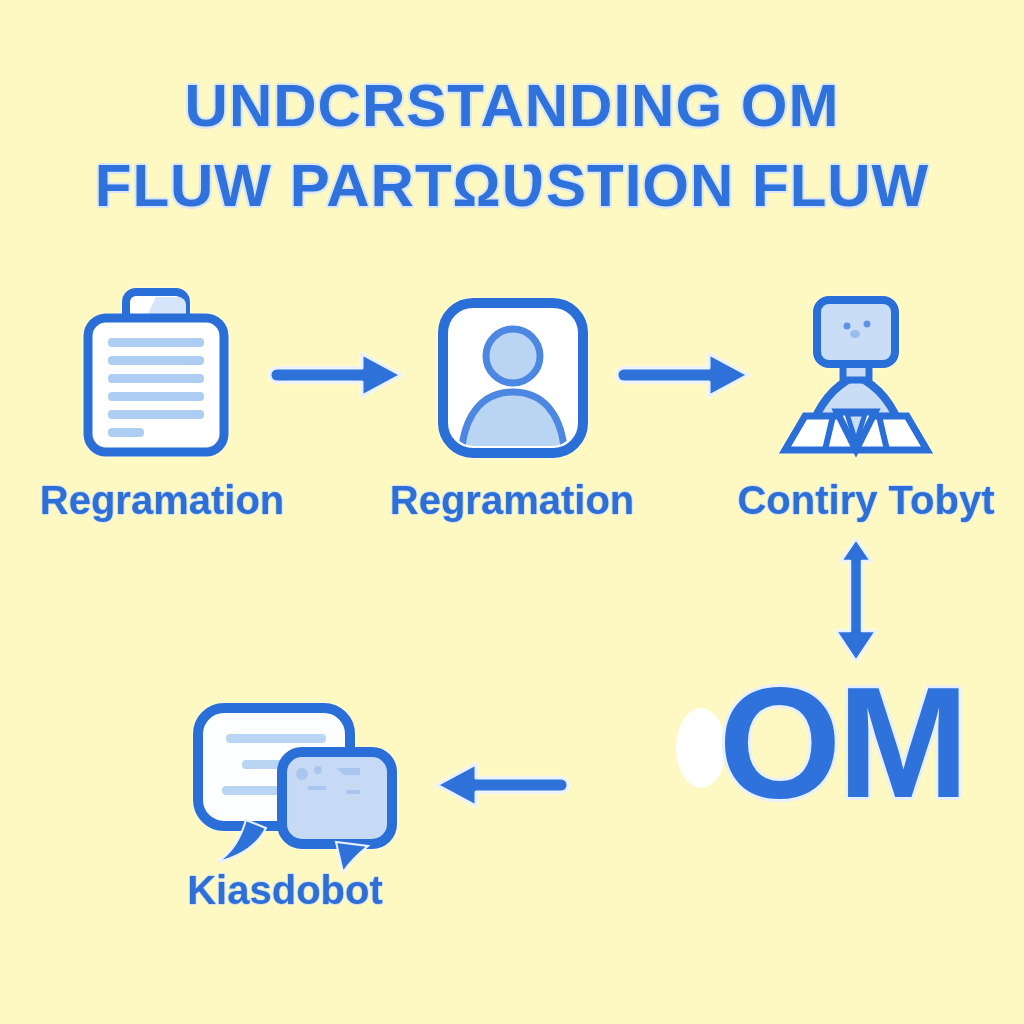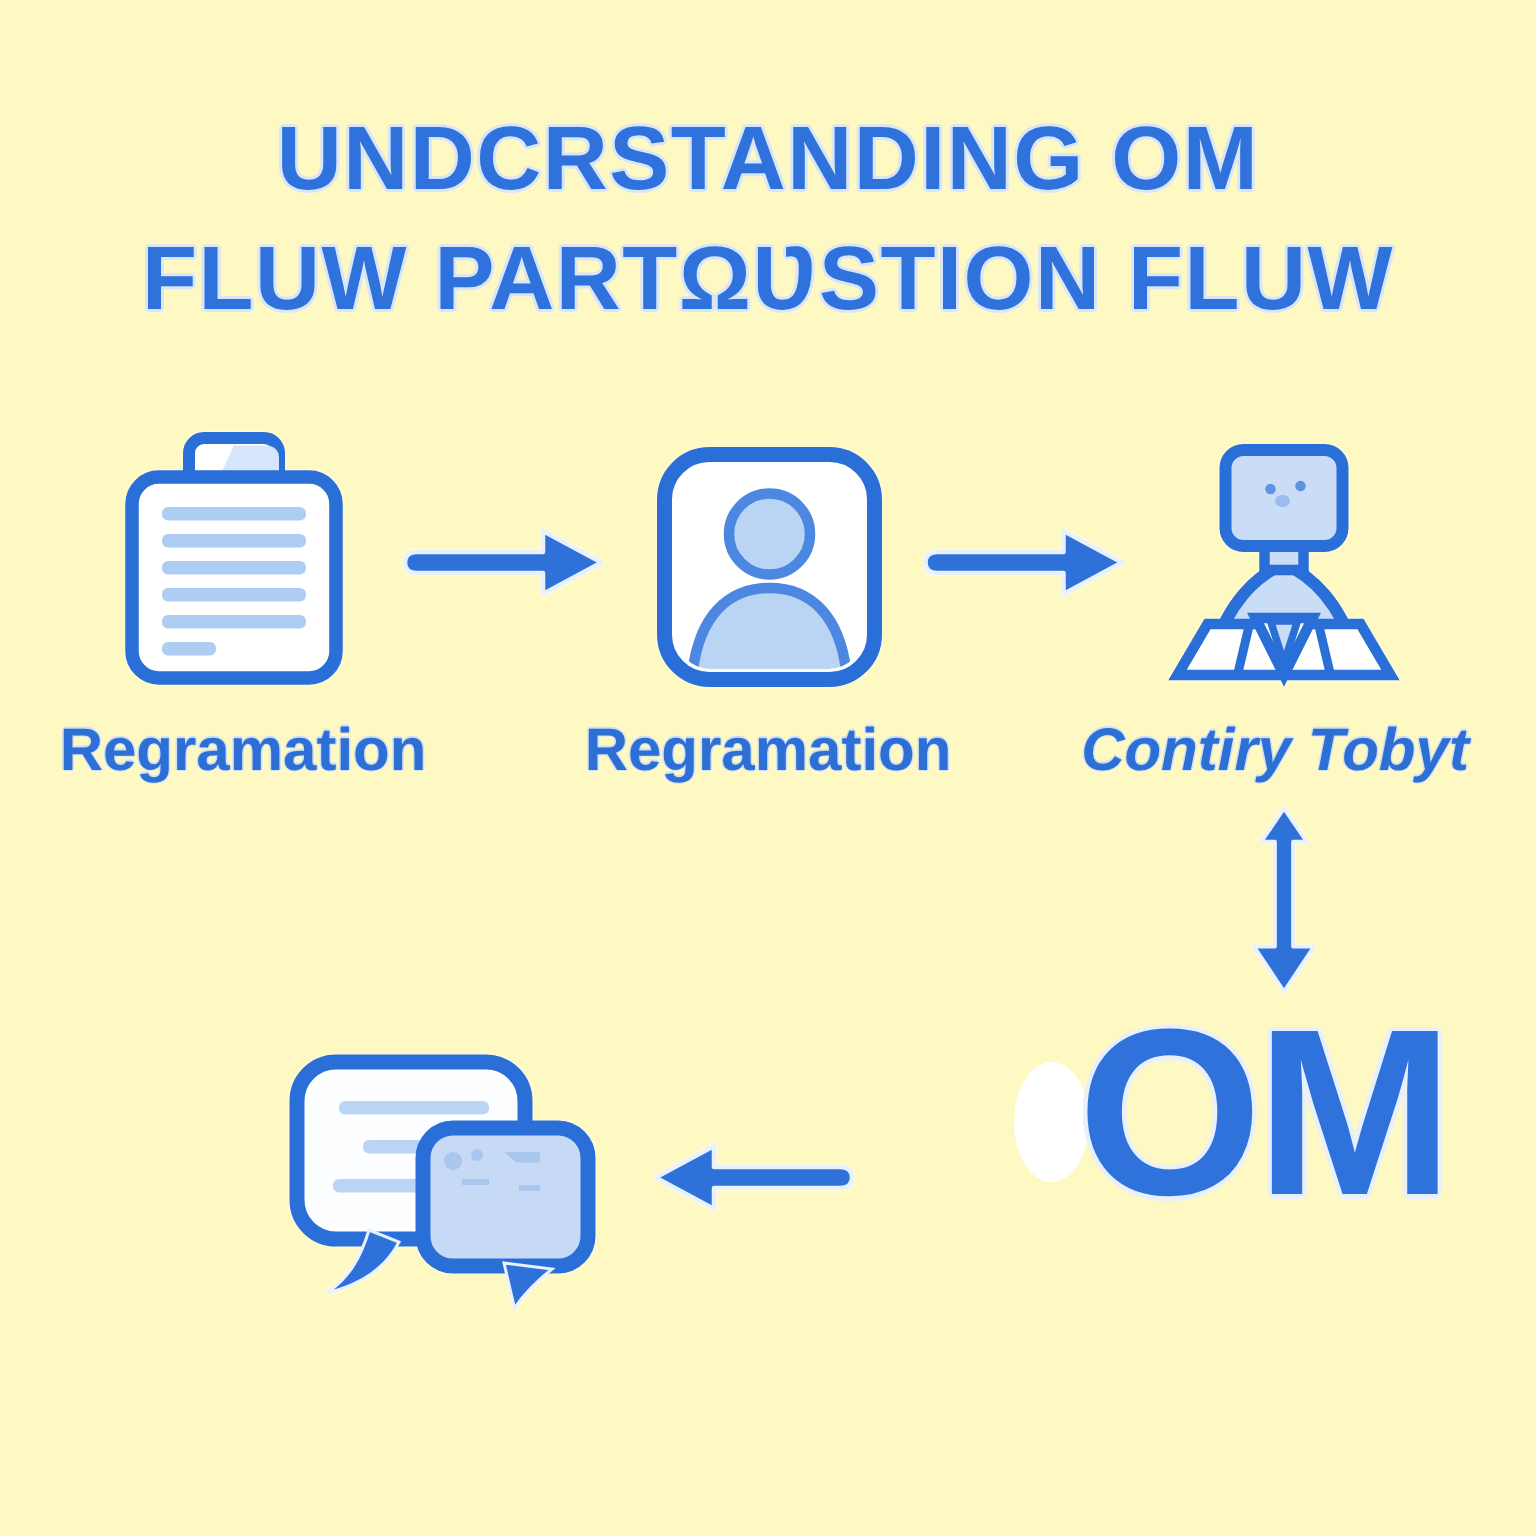--- a/index.html
+++ b/index.html
@@ -17,21 +17,21 @@
                 -1.5px 1.5px 0 #d9e6f8,1.5px -1.5px 0 #d9e6f8;
   }
   
   .label{
     position:absolute;width:300px;text-align:center;
     color:#2e6fd6;font-size:40px;font-weight:bold;
     text-shadow:-1px 0 0 #cfe0f5,1px 0 0 #cfe0f5,0 -1px 0 #cfe0f5,0 1px 0 #cfe0f5;
   }
   .label-1{left:12px;top:478px;}
   .label-2{left:362px;top:478px;}
-  .label-3{left:700px;top:478px;font-style:italic;}
+  .label-3{left:716px;top:478px;}
   .label-chat{left:135px;top:868px;}
   
   .icon,.arrow{position:absolute;filter:drop-shadow(0 0 1px rgba(255,255,255,.85));}
   .icon-clipboard{left:82px;top:288px;}
   .icon-person{left:436px;top:296px;}
   .icon-desk{left:775px;top:294px;}
   .icon-chat{left:190px;top:700px;}
   .arrow-1{left:264px;top:347px;}
   .arrow-2{left:611px;top:347px;}
   .arrow-v{left:832px;top:536px;}
@@ -122,14 +122,15 @@
     <rect x="32" y="86" width="64" height="9" rx="4" fill="#b9d5f3"></rect>
     <path d="M56,120 C50,140 42,152 28,162 C52,156 68,144 76,128 Z" fill="#2e72d9" stroke="#e9f1fc" stroke-width="2"></path>
     <rect x="92" y="52" width="110" height="92" rx="20" fill="#c6daf6" stroke="#2a6fd8" stroke-width="10"></rect>
     <circle cx="112" cy="74" r="6" fill="#a9c6ef"></circle>
     <circle cx="128" cy="70" r="4" fill="#a9c6ef"></circle>
     <path d="M146,68 h24 v7 h-16 z" fill="#a9c6ef"></path>
     <path d="M118,88 h18 M156,92 h14" stroke="#a9c6ef" stroke-width="4" fill="none"></path>
     <path d="M146,142 L153,172 C160,162 168,154 178,146 Z" fill="#2e72d9" stroke="#e9f1fc" stroke-width="2"></path>
   </svg>
 
+  <div class="label label-chat">Kiasdobot</div>
 
 </div>
 
 </body></html>

